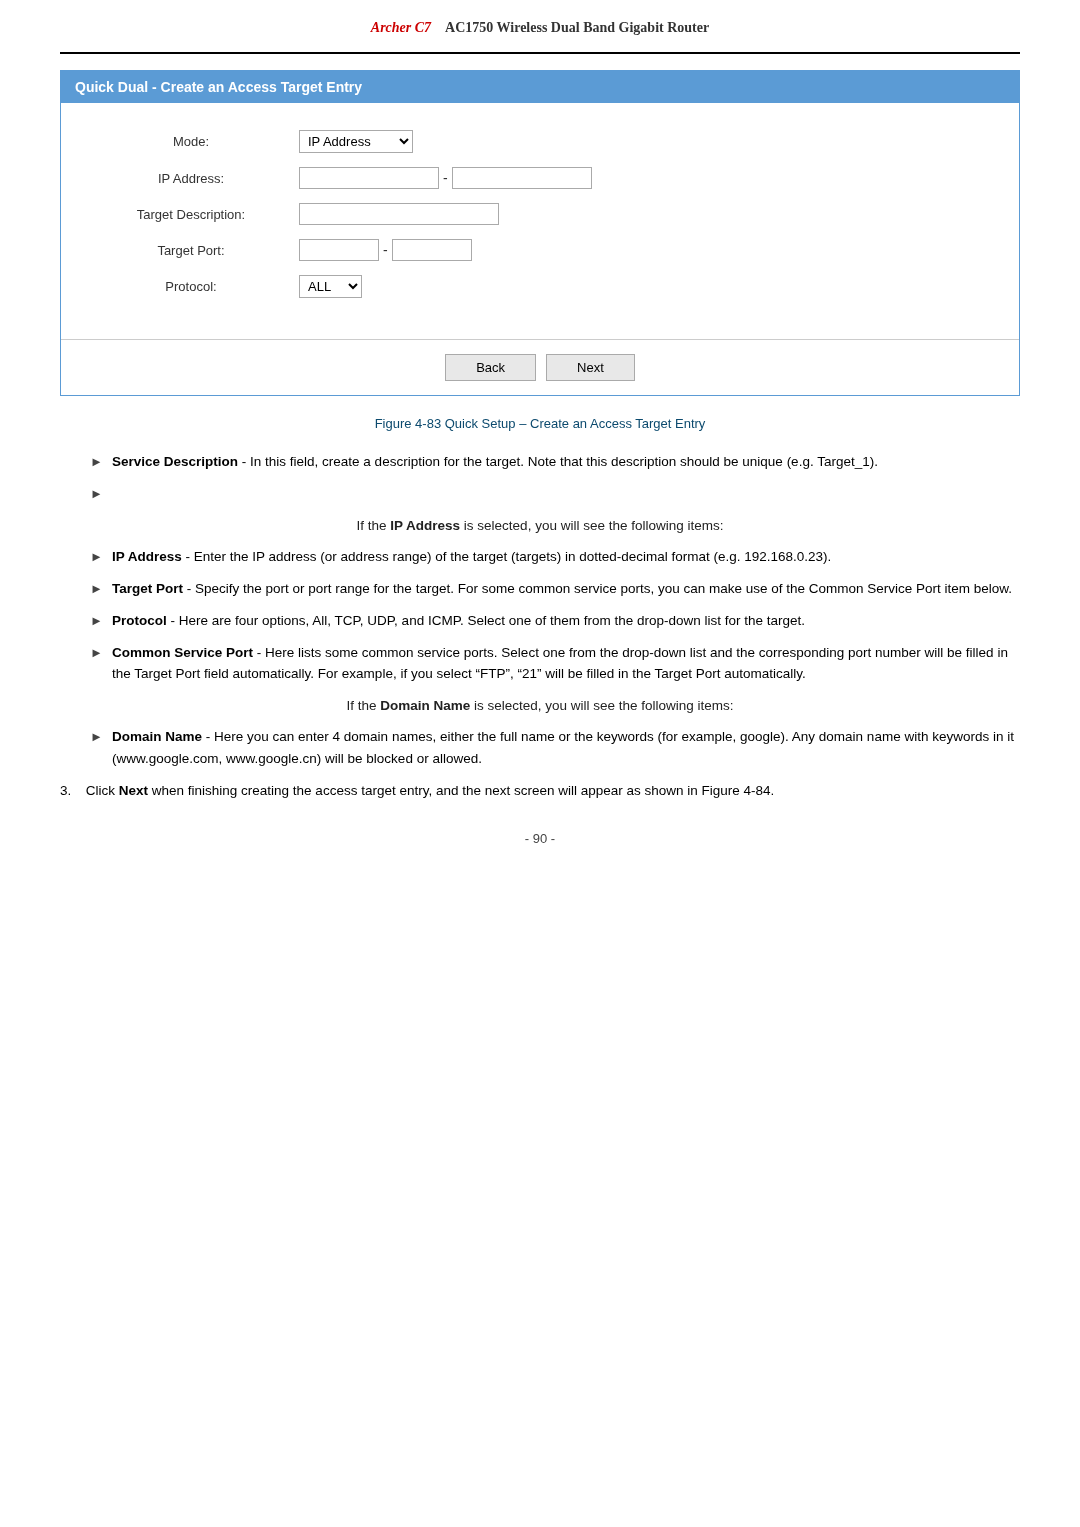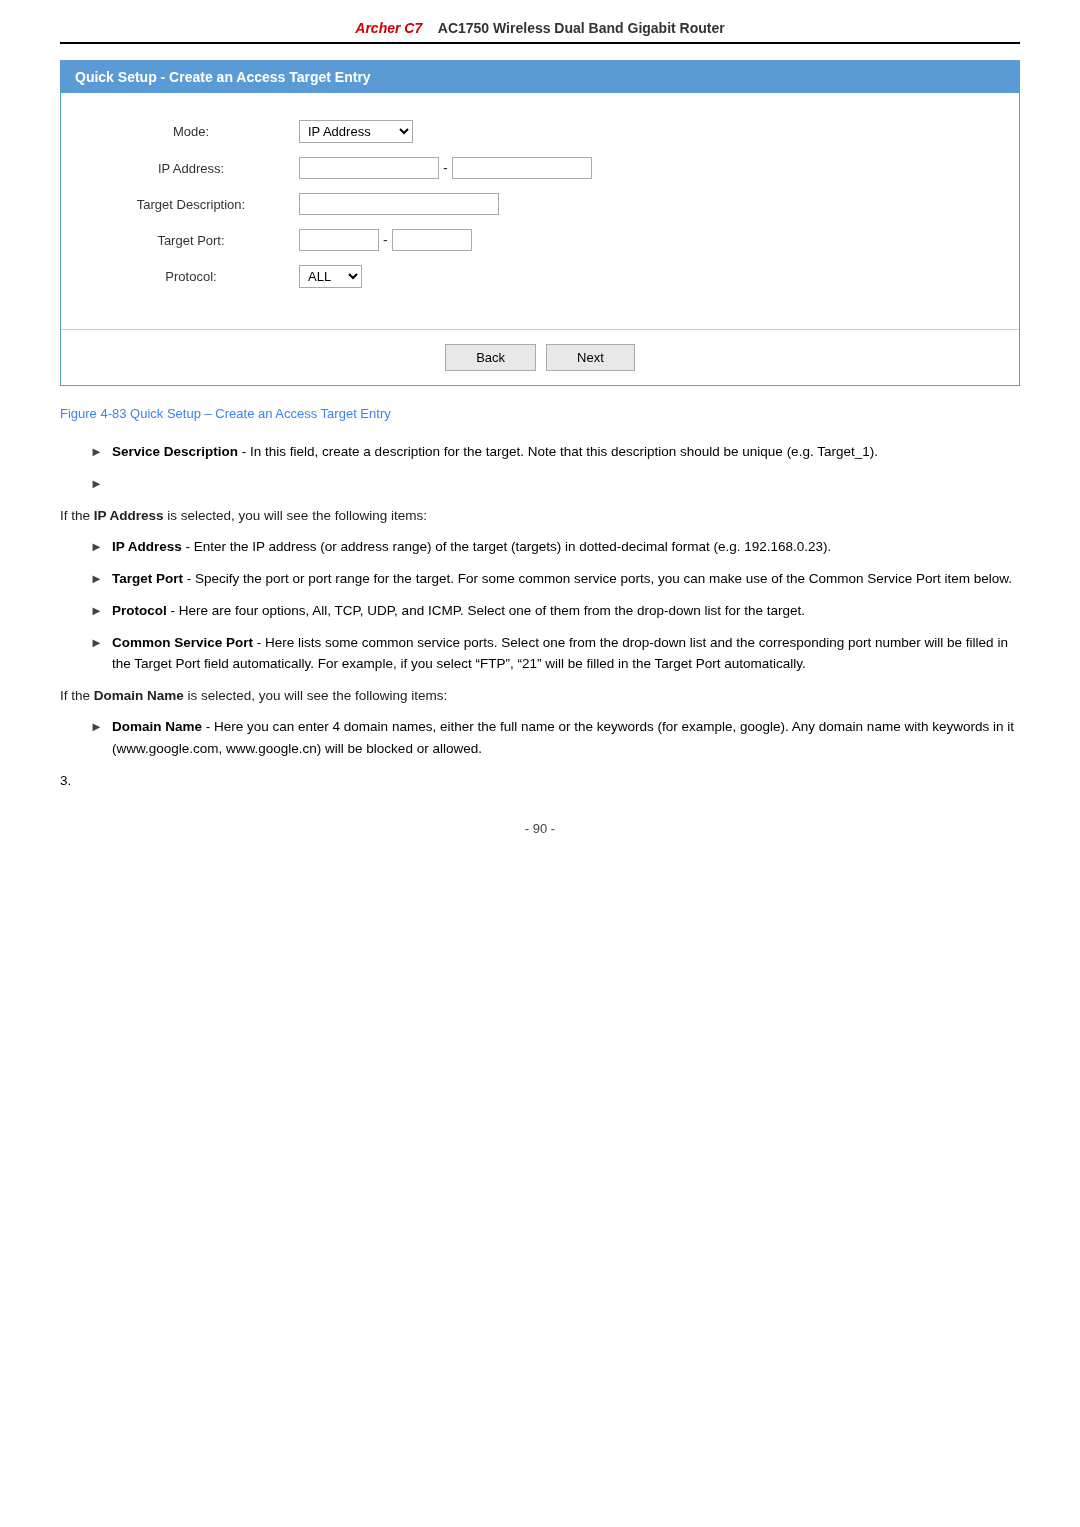--- a/index.html
+++ b/index.html
@@ -8,23 +8,24 @@
       font-family: Arial, sans-serif;
       font-size: 14px;
       color: #000;
       padding: 20px 60px;
       max-width: 1080px;
       margin: 0 auto;
     }
 
     .header-bar {
       border-bottom: 2px solid #000;
-      padding-bottom: 6px;
+      padding-bottom: 16px;
       margin-bottom: 16px;
       text-align: center;
+      font-family: Liberation Serif, serif;
     }
     .header-bar .brand {
       font-size: 14px;
       color: #333;
     }
     .header-bar .brand-archer {
       font-weight: bold;
       font-style: italic;
       color: #c00;
     }
@@ -100,22 +101,22 @@
       border: 1px solid #aaa;
       background: #e8e8e8;
       padding: 5px 30px;
       font-size: 13px;
       cursor: pointer;
       color: #000;
     }
 
     
     .figure-caption {
-      text-align: left;
-      color: #3b82f6;
+      text-align: center;
+      color: #0c4a6e;
       font-size: 13px;
       margin-bottom: 20px;
     }
 
     
     .body-text {
       font-size: 13.5px;
       line-height: 1.6;
       color: #222;
     }
@@ -153,20 +154,21 @@
     }
     .numbered-list li .num {
       min-width: 22px;
       font-weight: normal;
     }
 
     .text-para {
       margin-bottom: 10px;
       font-size: 13.5px;
       line-height: 1.6;
+      text-align: center;
     }
 
     .page-number {
       text-align: center;
       margin-top: 30px;
       font-size: 13px;
       color: #444;
     }
 
     b { font-weight: bold; }
@@ -177,21 +179,21 @@
 <div class="header-bar">
   <span class="brand">
     <span class="brand-archer">Archer C7</span>
     &nbsp;&nbsp;
     <span class="brand-model">AC1750 Wireless Dual Band Gigabit Router</span>
   </span>
 </div>
 
 <div class="panel">
   <div class="panel-header">
-    <span>Quick Setup - Create an Access Target Entry</span>
+    <span>Quick Dual - Create an Access Target Entry</span>
   </div>
   <div class="panel-body">
     <table class="form-table">
       <tbody>
         <tr>
           <td class="label-cell">Mode:</td>
           <td class="input-cell">
             <select>
               <option>IP Address</option>
               <option>Domain Name</option>
@@ -289,16 +291,17 @@
 <ul class="bullet-list">
   <li>
     <span class="arrow">►</span>
     <span><b>Domain Name</b> - Here you can enter 4 domain names, either the full name or the keywords (for example, google). Any domain name with keywords in it (www.google.com, www.google.cn) will be blocked or allowed.</span>
   </li>
 </ul>
 
 <ul class="numbered-list">
   <li>
     <span class="num">3.</span>
+    <span>&nbsp;Click <b>Next</b> when finishing creating the access target entry, and the next screen will appear as shown in Figure 4-84.</span>
   </li>
 </ul>
 
 <div class="page-number">- 90 -</div>
 
 </body></html>

